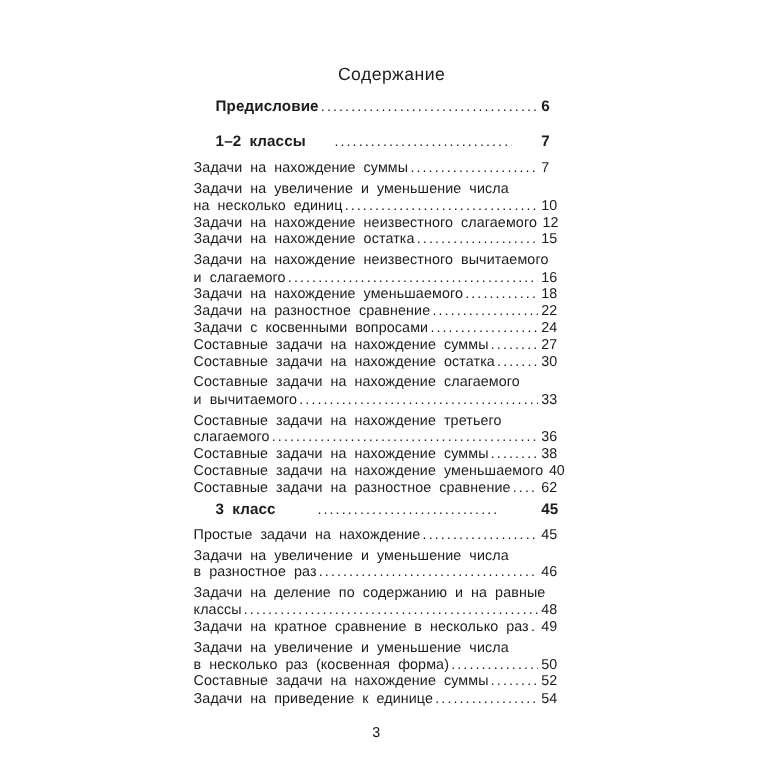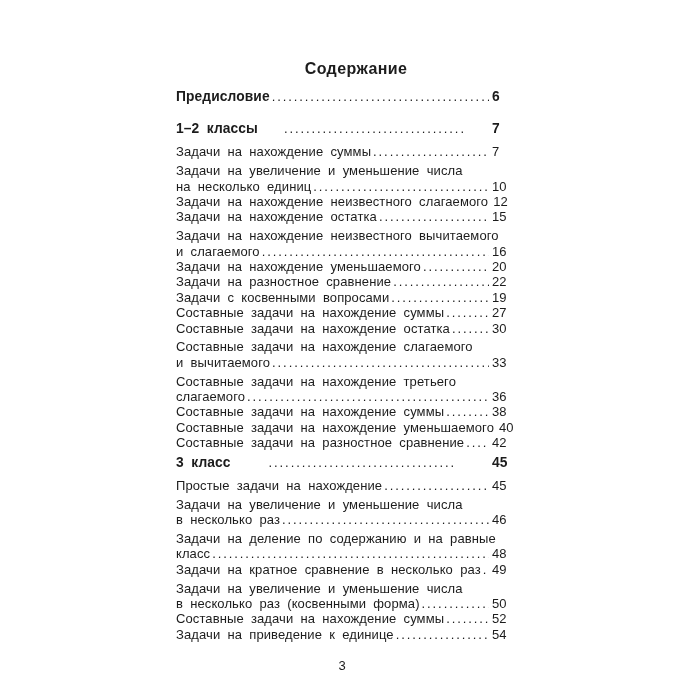--- a/index.html
+++ b/index.html
@@ -16,21 +16,21 @@
     overflow: hidden;
   }
   .content {
     position: absolute;
     left: 176px;
     top: 60px;
     width: 332px;
   }
   .toc-title {
     font-size: 16px;
-    font-weight: 700;
+    font-weight: 400;
     line-height: 18px;
     text-align: center;
     position: relative;
     left: 14px;
     letter-spacing: 0.4px;
     margin: 0 0 11px 0;
   }
   .toc { width: 100%; }
   .row {
     display: flex;
@@ -38,21 +38,21 @@
     line-height: 15.4px;
     font-size: 13px;
     white-space: nowrap;
   }
   .row .t {
     flex: none;
     word-spacing: 3.5px;
     letter-spacing: 0.1px;
   }
   .row.cont .t { word-spacing: 3.5px; text-align: center; }
-  .row.bold { font-size: 13.8px; }
+  .row.bold { font-size: 13.8px; margin-left: 20px; }
   .row.bold .t, .row.bold .pg { font-weight: 700; }
   .dots {
     flex: 1 1 auto;
     min-width: 0;
     overflow: hidden;
     height: 15.4px;
     margin: 0 3px 0 2px;
   }
   .dots::after {
     content: "......................................................................................";
@@ -123,31 +123,31 @@
     <span class="pg"></span>
   </div>
       <div class="row cont">
     <span class="t">и слагаемого</span>
     <span class="dots"></span>
     <span class="pg">16</span>
   </div>
       <div class="row">
     <span class="t">Задачи на нахождение уменьшаемого</span>
     <span class="dots"></span>
-    <span class="pg">20</span>
+    <span class="pg">18</span>
   </div>
       <div class="row">
     <span class="t">Задачи на разностное сравнение</span>
     <span class="dots"></span>
     <span class="pg">22</span>
   </div>
       <div class="row">
     <span class="t">Задачи с косвенными вопросами</span>
     <span class="dots"></span>
-    <span class="pg">19</span>
+    <span class="pg">24</span>
   </div>
       <div class="row">
     <span class="t">Составные задачи на нахождение суммы</span>
     <span class="dots"></span>
     <span class="pg">27</span>
   </div>
       <div class="row">
     <span class="t">Составные задачи на нахождение остатка</span>
     <span class="dots"></span>
     <span class="pg">30</span>
@@ -178,64 +178,64 @@
     <span class="pg">38</span>
   </div>
       <div class="row">
     <span class="t">Составные задачи на нахождение уменьшаемого</span>
     <span class="dots"></span>
     <span class="pg">40</span>
   </div>
       <div class="row">
     <span class="t">Составные задачи на разностное сравнение</span>
     <span class="dots"></span>
-    <span class="pg">42</span>
+    <span class="pg">62</span>
   </div>
       <div class="row bold section-header gap-sm">
     <span class="t">3 класс</span>
     <span class="dots"></span>
     <span class="pg">45</span>
   </div>
       <div class="row entry-first ">
     <span class="t">Простые задачи на нахождение</span>
     <span class="dots"></span>
     <span class="pg">45</span>
   </div>
       <div class="row nopage">
     <span class="t">Задачи на увеличение и уменьшение числа</span>
     <span class="dots"></span>
     <span class="pg"></span>
   </div>
       <div class="row cont">
-    <span class="t">в несколько раз</span>
+    <span class="t">в разностное раз</span>
     <span class="dots"></span>
     <span class="pg">46</span>
   </div>
       <div class="row nopage">
     <span class="t">Задачи на деление по содержанию и на равные</span>
     <span class="dots"></span>
     <span class="pg"></span>
   </div>
       <div class="row cont">
-    <span class="t">класс</span>
+    <span class="t">классы</span>
     <span class="dots"></span>
     <span class="pg">48</span>
   </div>
       <div class="row">
     <span class="t">Задачи на кратное сравнение в несколько раз</span>
     <span class="dots"></span>
     <span class="pg">49</span>
   </div>
       <div class="row nopage">
     <span class="t">Задачи на увеличение и уменьшение числа</span>
     <span class="dots"></span>
     <span class="pg"></span>
   </div>
       <div class="row cont">
-    <span class="t">в несколько раз (косвенными форма)</span>
+    <span class="t">в несколько раз (косвенная форма)</span>
     <span class="dots"></span>
     <span class="pg">50</span>
   </div>
       <div class="row">
     <span class="t">Составные задачи на нахождение суммы</span>
     <span class="dots"></span>
     <span class="pg">52</span>
   </div>
       <div class="row">
     <span class="t">Задачи на приведение к единице</span>

